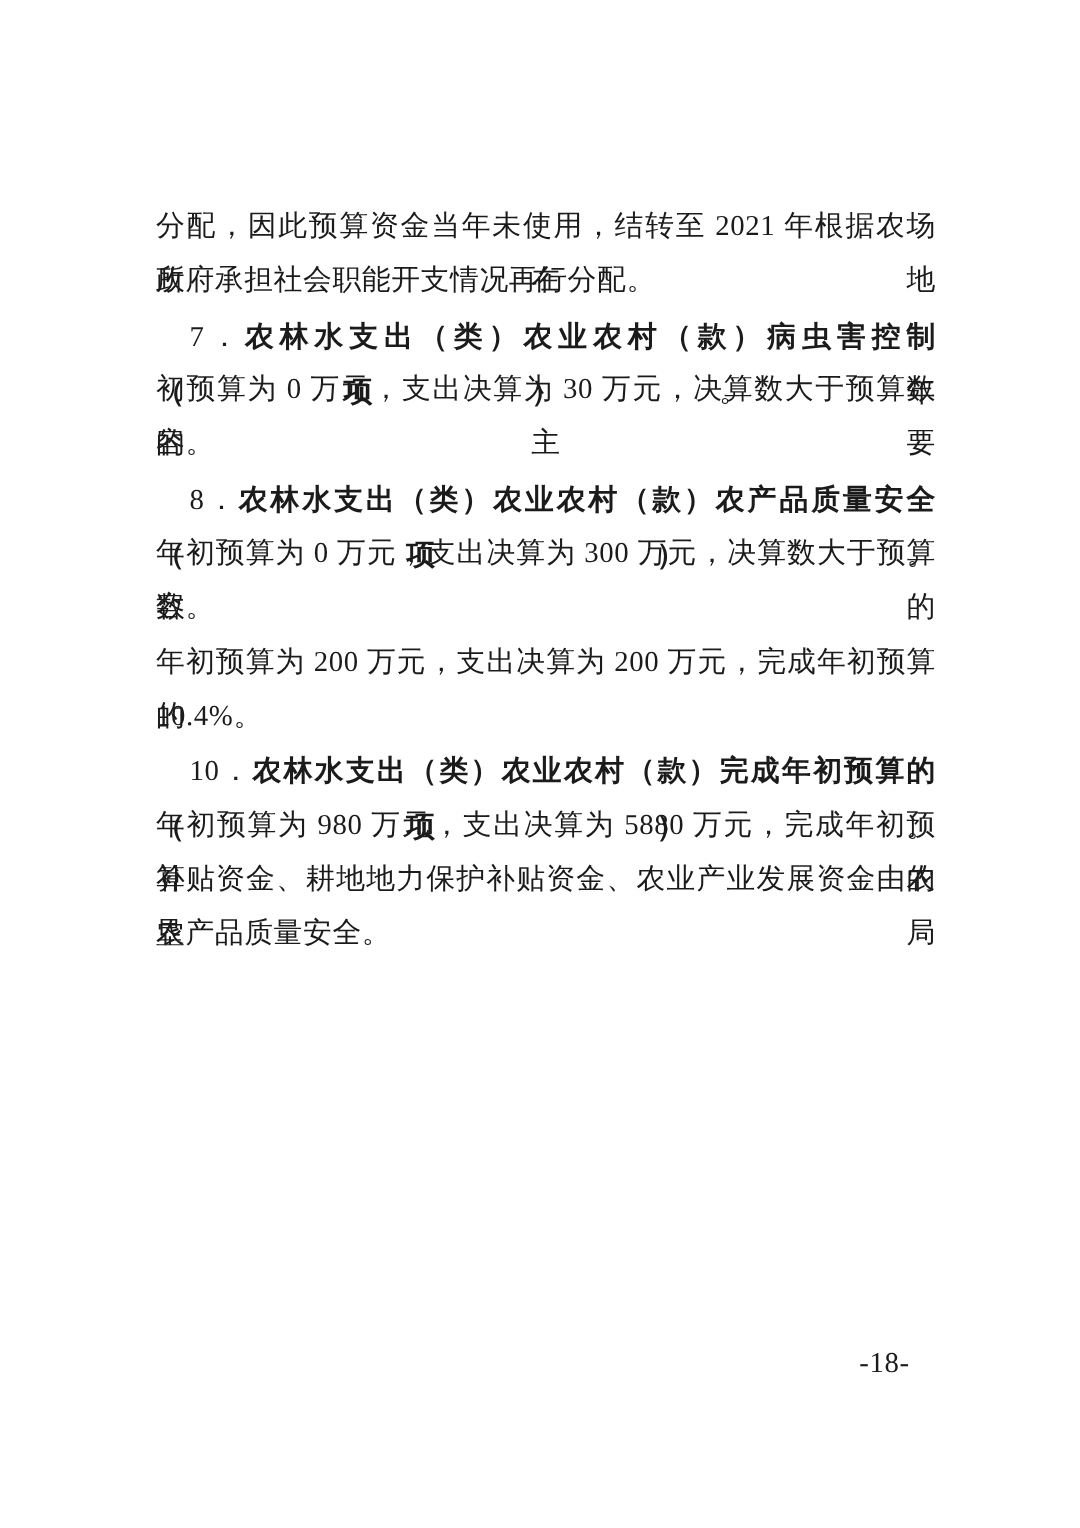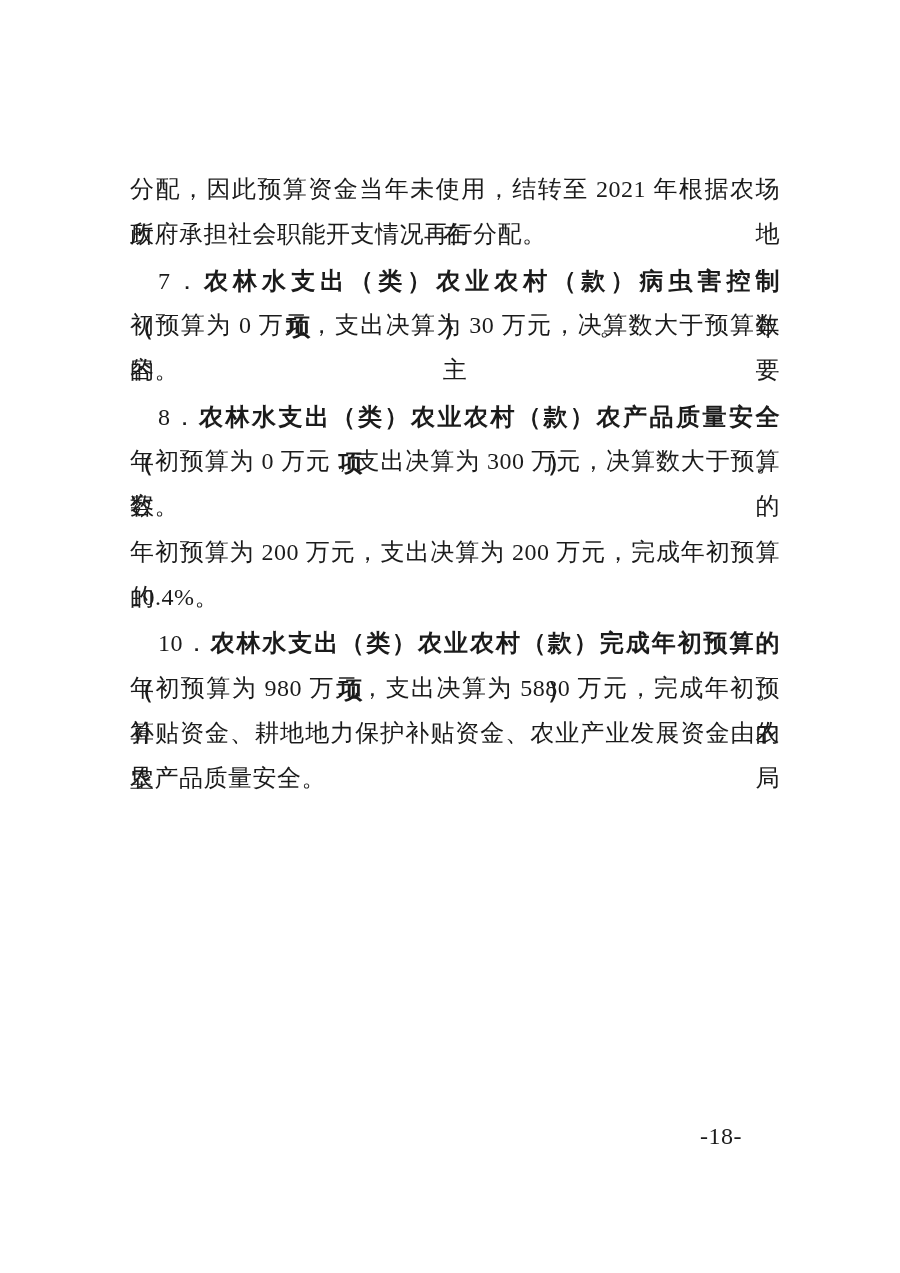--- a/index.html
+++ b/index.html
@@ -53,21 +53,21 @@
   .seg {
     font-family: "Liberation Serif", "DejaVu Serif", serif;
     font-weight: 400;
   }
   .seg-bold {
     font-family: "Liberation Sans", "DejaVu Sans", sans-serif;
     font-weight: 700;
   }
   .page-number {
     position: absolute;
-    left: 700px;
+    left: 716px;
     top: 1119px;
     width: 60px;
     height: 34px;
     line-height: 34px;
     font-size: 24px;
     color: #1b1b1b;
     font-family: "Liberation Serif", "DejaVu Serif", serif;
     text-align: left;
     letter-spacing: 0.5px;
   }

